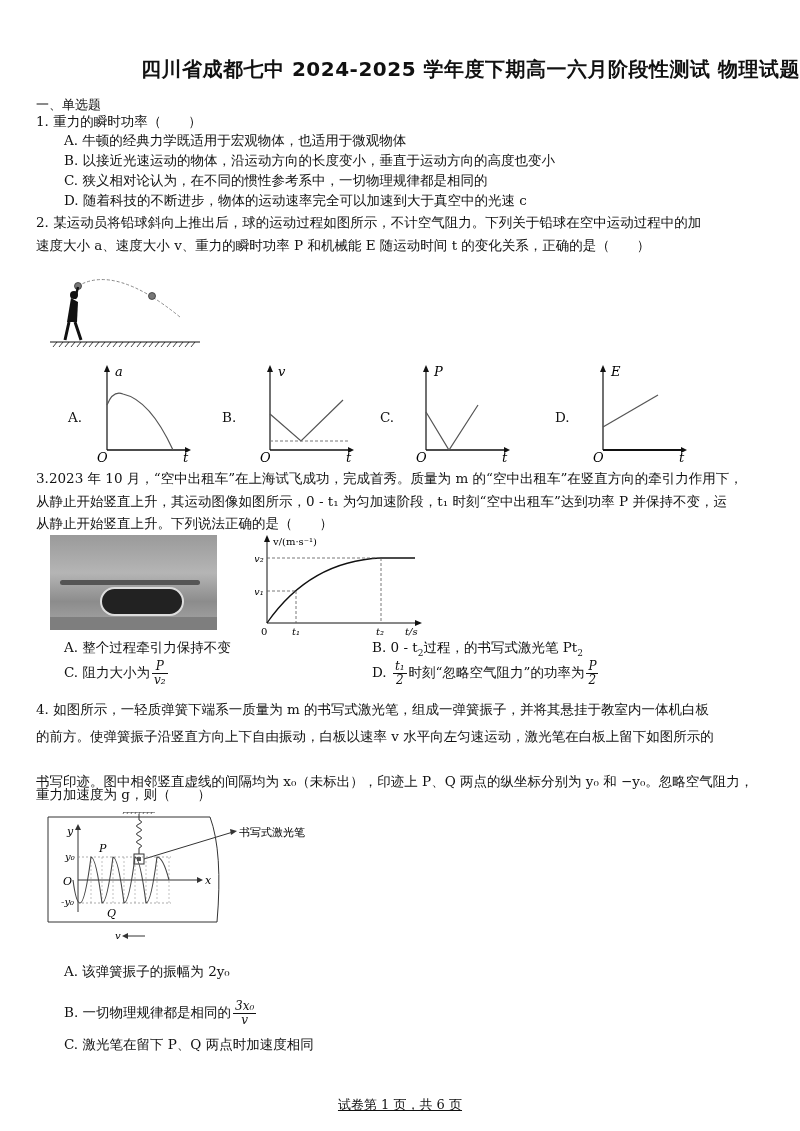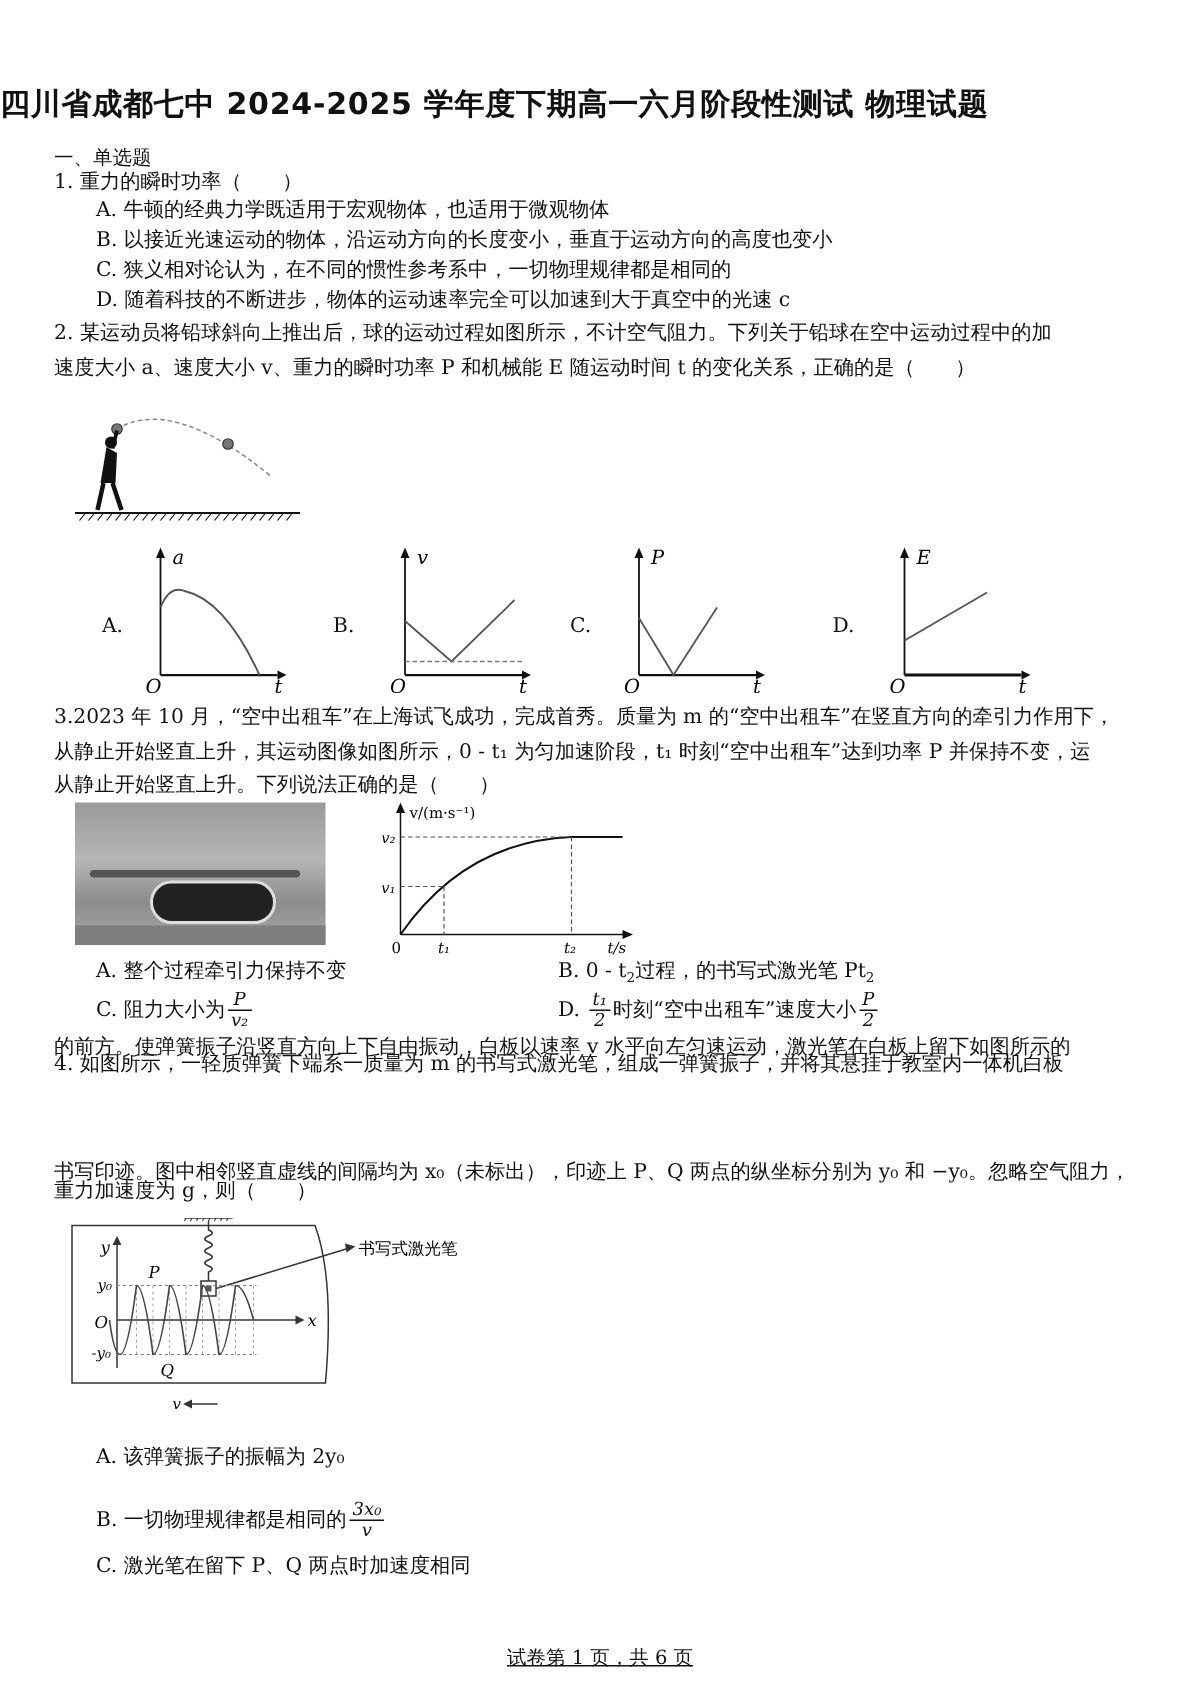--- a/index.html
+++ b/index.html
@@ -1,19 +1,19 @@
 <!DOCTYPE html>
 <html><head>
 <meta charset="utf-8">
 <style>
   html, body { margin: 0; padding: 0; background: #ffffff; }
   body { width: 800px; height: 1131px; position: relative; overflow: hidden;
          font-family: "DejaVu Serif", "Liberation Serif", serif; color: #111; }
   .abs { position: absolute; }
-  .title { left: 0; width: 800px; top: 56px; text-align: left; font-size: 20px; font-weight: bold;
+  .title { left: 0; width: 800px; top: 56px; text-align: right; font-size: 20px; font-weight: bold;
            font-family: "DejaVu Sans", "Liberation Sans", sans-serif; letter-spacing: 0.5px; }
   .section { left: 36px; top: 96px; font-size: 13px; font-weight: normal; font-family: "DejaVu Sans", sans-serif; }
   .line { font-size: 13.5px; line-height: 18px; white-space: nowrap; }
   .q { left: 36px; }
   .opt { left: 64px; }
   sub { font-size: 9px; }
   .frac { display: inline-block; vertical-align: middle; text-align: center; font-size: 12px; line-height: 13px; margin: 0 2px; }
   .frac .num { display: block; border-bottom: 1px solid #111; padding: 0 2px; font-style: italic; }
   .frac .den { display: block; padding: 0 2px; font-style: italic; }
   .footer { left: 0; width: 800px; top: 1096px; text-align: center; font-size: 13px; text-decoration: underline; }
@@ -148,28 +148,28 @@
 <div class="abs line" style="left:372px;top:638px">
   <span>B.</span>
   <span>0 - t</span><sub>2</sub><span>过程，的书写式激光笔 Pt</span><sub>2</sub>
 </div>
 <div class="abs line opt" style="top:660px">
   <span>C.</span>
   <span>阻力大小为</span><span class="frac"><span class="num">P</span><span class="den">v₂</span></span>
 </div>
 <div class="abs line" style="left:372px;top:660px">
   <span>D.</span>
-  <span class="frac"><span class="num">t₁</span><span class="den">2</span></span><span>时刻“空中出租车”速度大小</span><span class="frac"><span class="num">P</span><span class="den">2</span></span>
+  <span class="frac"><span class="num">t₁</span><span class="den">2</span></span><span>时刻“忽略空气阻力”的功率为</span><span class="frac"><span class="num">P</span><span class="den">2</span></span>
 </div>
 
 <div class="abs line q" style="top:700px">
   <span>4.</span>
   <span>如图所示，一轻质弹簧下端系一质量为 m 的书写式激光笔，组成一弹簧振子，并将其悬挂于教室内一体机白板</span>
 </div>
-<div class="abs line q" style="top:689px">的前方。使弹簧振子沿竖直方向上下自由振动，白板以速率 v 水平向左匀速运动，激光笔在白板上留下如图所示的</div>
+<div class="abs line q" style="top:727px">的前方。使弹簧振子沿竖直方向上下自由振动，白板以速率 v 水平向左匀速运动，激光笔在白板上留下如图所示的</div>
 <div class="abs line q" style="top:772px">书写印迹。图中相邻竖直虚线的间隔均为 x₀（未标出），印迹上 P、Q 两点的纵坐标分别为 y₀ 和 −y₀。忽略空气阻力，</div>
 <div class="abs line q" style="top:785px">重力加速度为 g，则（　　）</div>
 
 <svg class="abs" style="left:45px;top:812px" width="290" height="130">
   <path d="M3,5 L165,5 Q178,40 172,110 L3,110 Z" fill="none" stroke="#333" stroke-width="1"></path>
   <line x1="78" y1="0" x2="110" y2="0" stroke="#333"></line>
   <path d="M80,-2 L78,2 M84,-2 L82,2 M88,-2 L86,2 M92,-2 L90,2 M96,-2 L94,2 M100,-2 L98,2 M104,-2 L102,2 M108,-2 L106,2" stroke="#333" stroke-width="0.7"></path>
   <path d="M94,2 L94,8 Q99,10 94,12 Q89,14 94,16 Q99,18 94,20 Q89,22 94,24 Q99,26 94,28 Q89,30 94,32 Q99,34 94,36 L94,42" fill="none" stroke="#333" stroke-width="1"></path>
   <rect x="89" y="42" width="10" height="10" fill="#fff" stroke="#333"></rect>
   <rect x="92" y="45" width="4" height="4" fill="#555"></rect>

